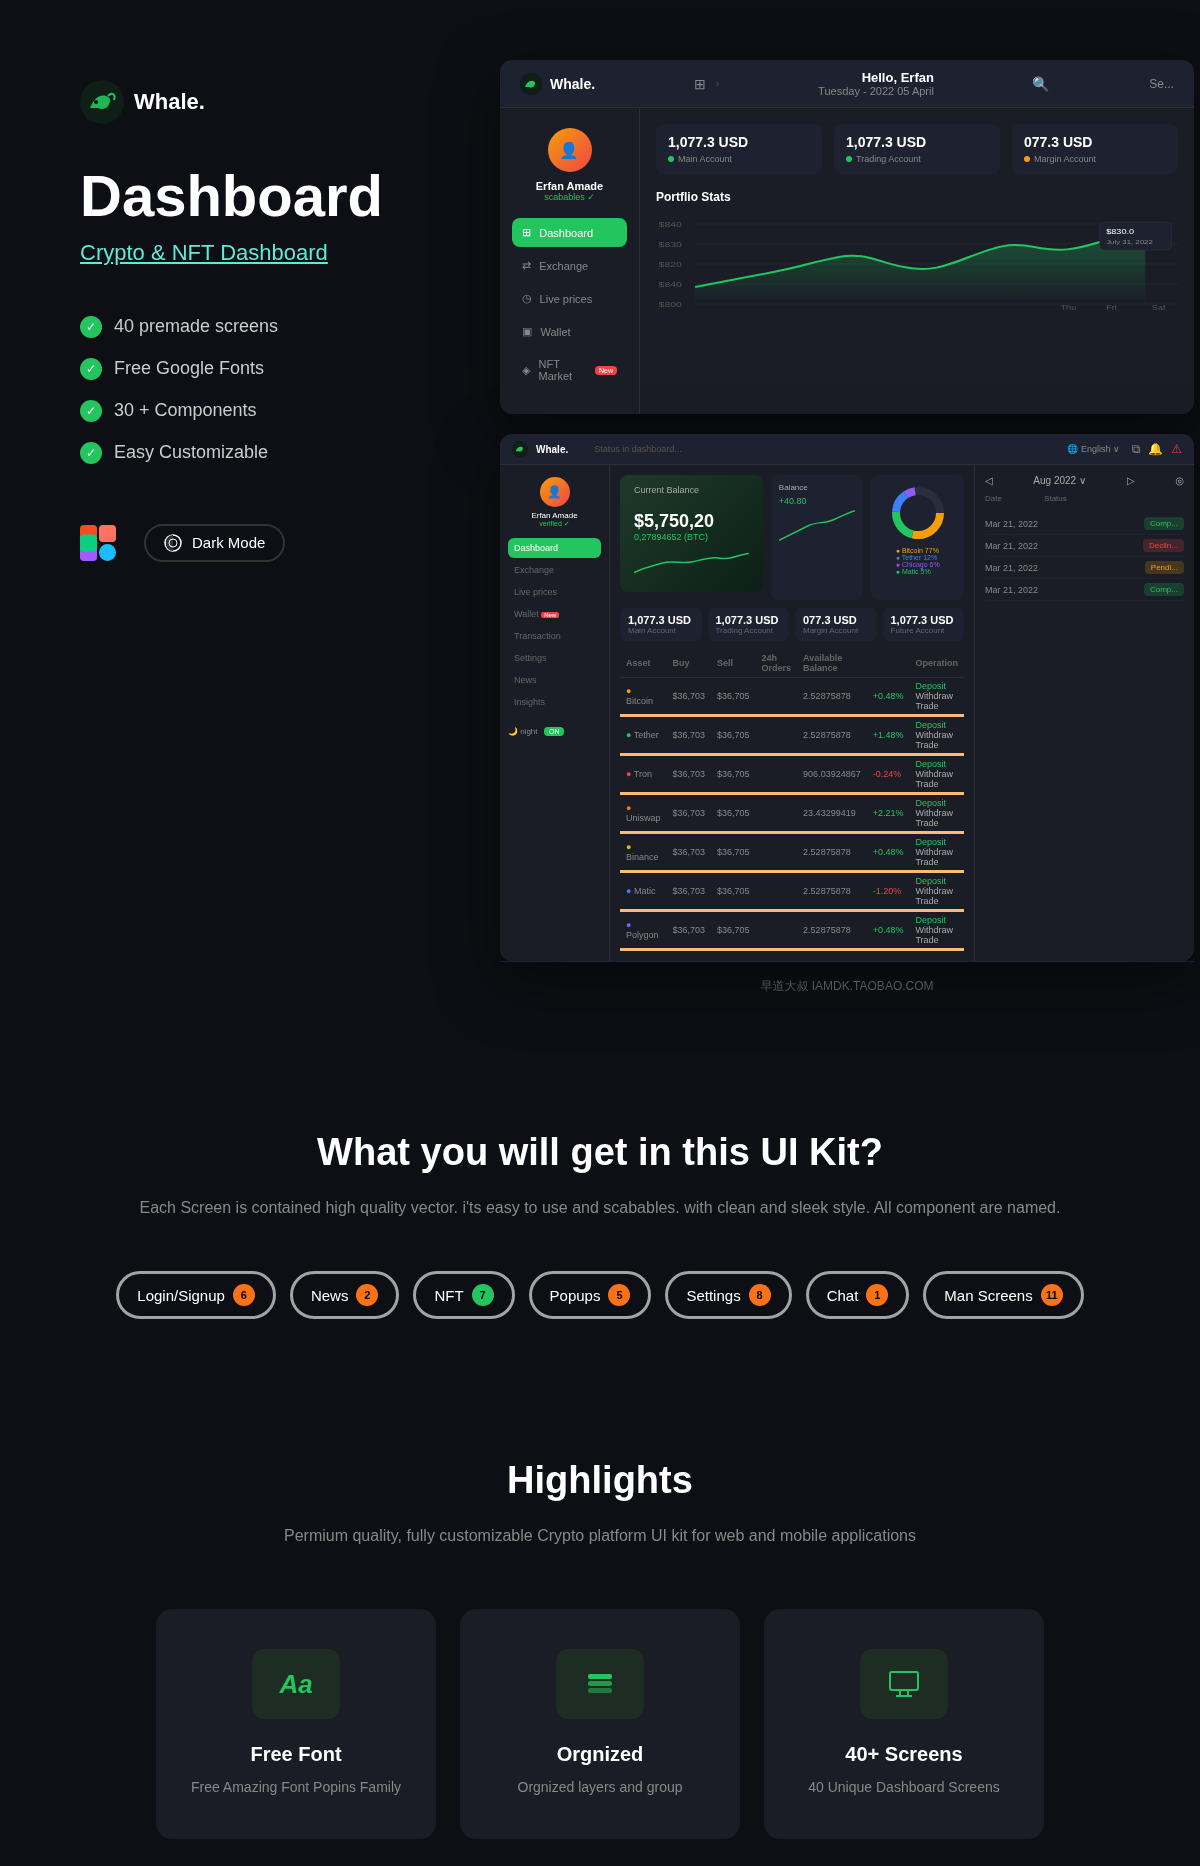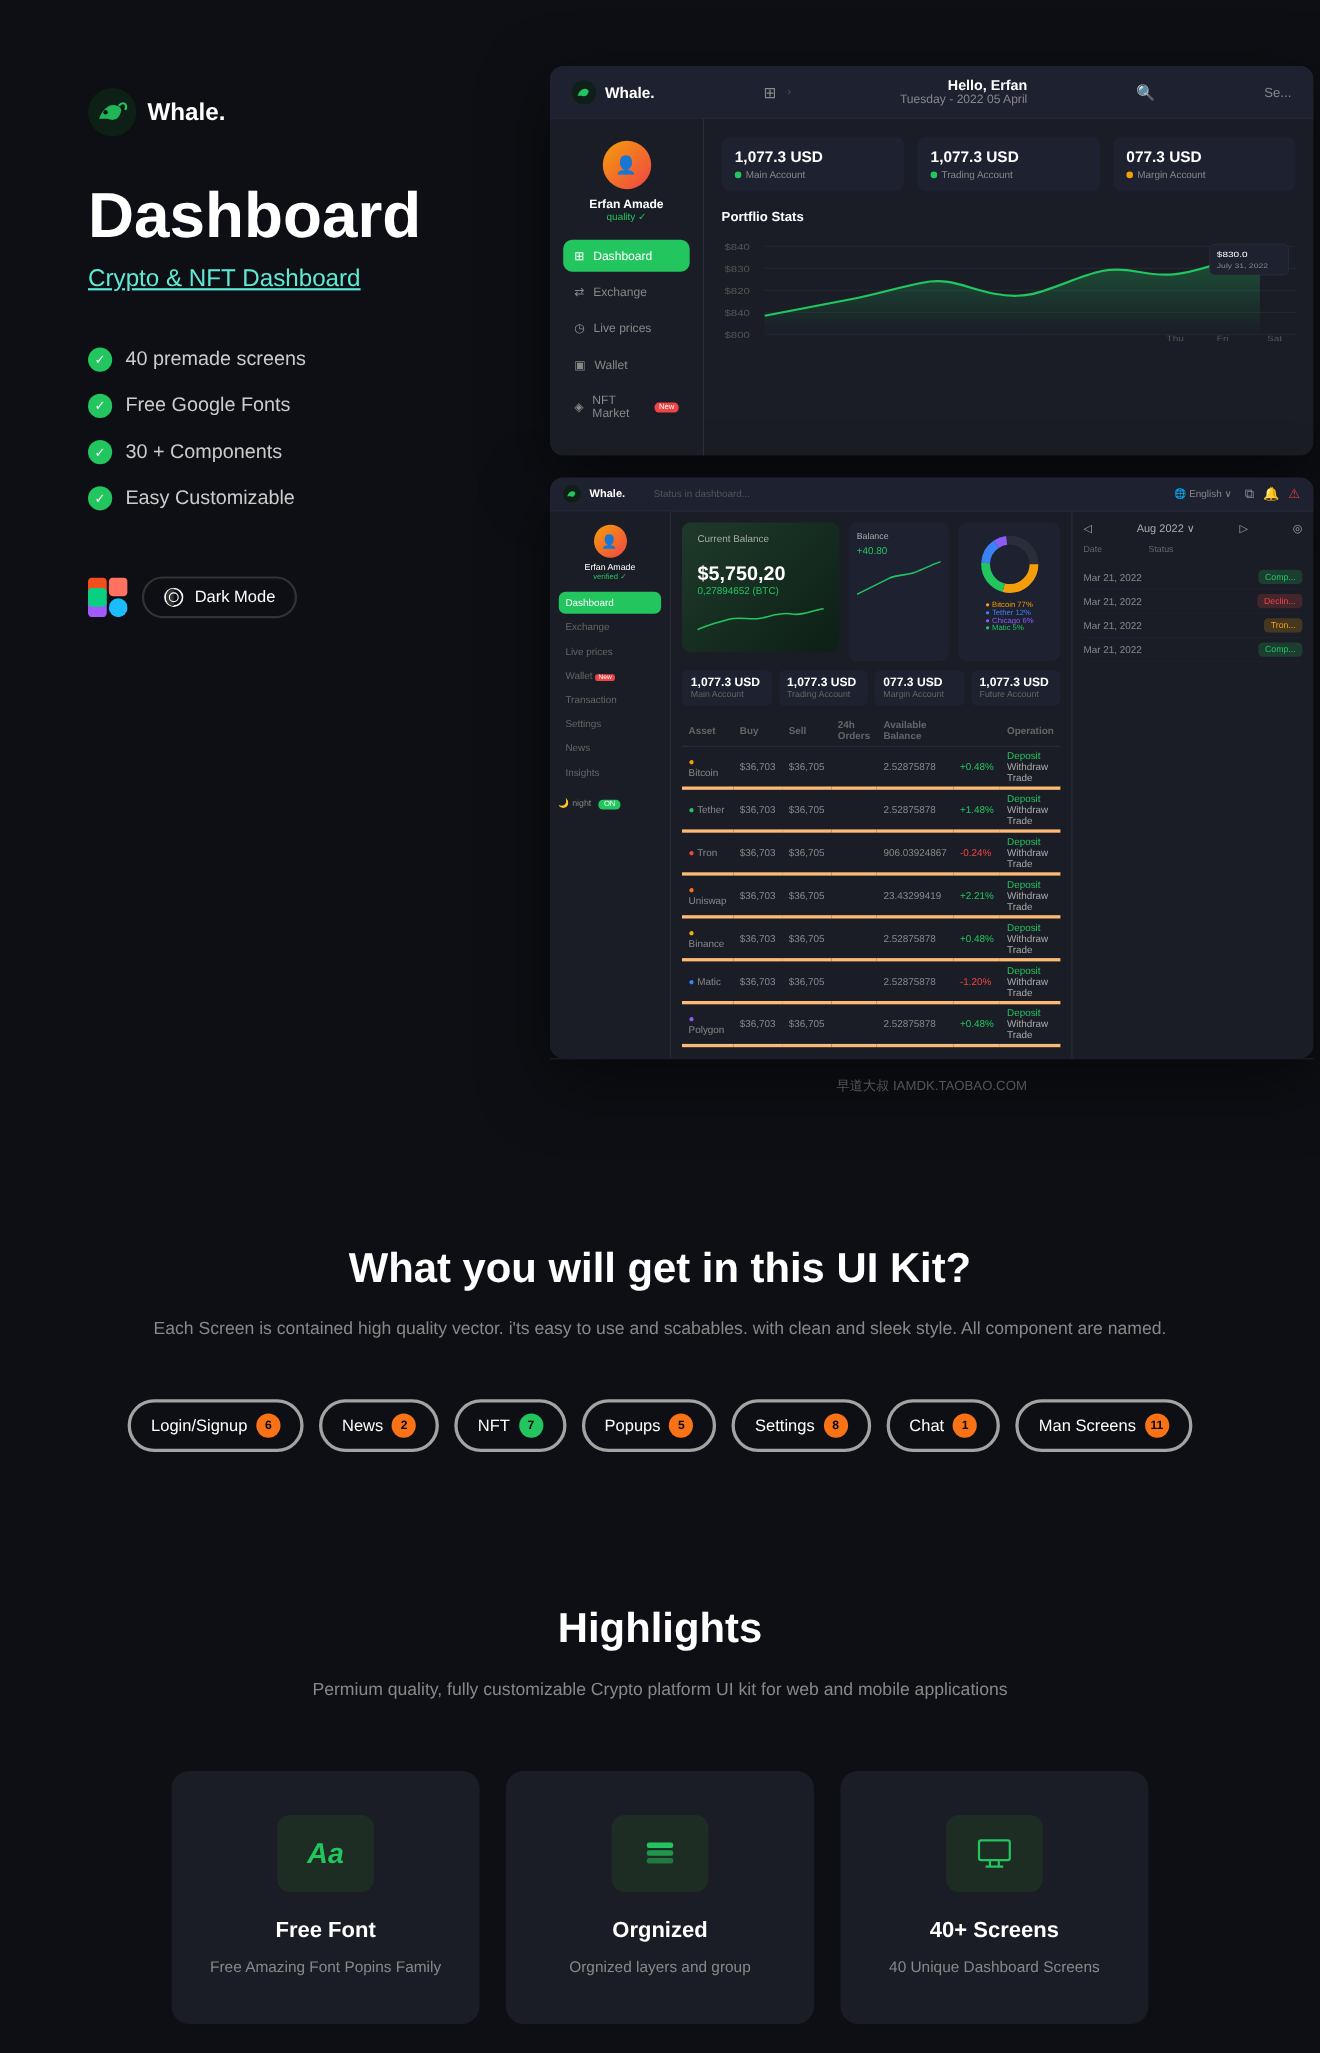--- a/index.html
+++ b/index.html
@@ -80,21 +80,21 @@
       align-items: center;
       justify-content: center;
       flex-shrink: 0;
       font-size: 12px;
       color: white;
     }
 
     .bottom-tools {
       display: flex;
       align-items: center;
-      gap: 13px;
+      gap: 28px;
     }
 
     .figma-icon {
       width: 36px;
       height: 36px;
     }
 
     .dark-mode-btn {
       display: flex;
       align-items: center;
@@ -639,21 +639,21 @@
         <span style="font-size:12px;color:#888;">Se...</span>
       </div>
 
       <div class="db-main-content">
 
         <div class="db-sidebar">
           <div class="db-avatar-area">
             <div class="db-avatar">👤</div>
             <div class="db-user-name">Erfan Amade</div>
             <div class="db-verified">
-              <span>quality</span> ✓
+              <span>scabables</span> ✓
             </div>
           </div>
 
           <div class="db-nav-item active">
             <span class="db-nav-icon">⊞</span>
             <span>Dashboard</span>
           </div>
           <div class="db-nav-item">
             <span class="db-nav-icon">⇄</span>
             <span>Exchange</span>
@@ -960,21 +960,21 @@
             <div class="db2-tx-row">
               <span>Mar 21, 2022</span>
               <span class="status-badge status-complete">Comp...</span>
             </div>
             <div class="db2-tx-row">
               <span>Mar 21, 2022</span>
               <span class="status-badge status-decline">Declin...</span>
             </div>
             <div class="db2-tx-row">
               <span>Mar 21, 2022</span>
-              <span class="status-badge status-pending">Tron...</span>
+              <span class="status-badge status-pending">Pendi...</span>
             </div>
             <div class="db2-tx-row">
               <span>Mar 21, 2022</span>
               <span class="status-badge status-complete">Comp...</span>
             </div>
           </div>
         </div>
       </div>
     </div>
 

